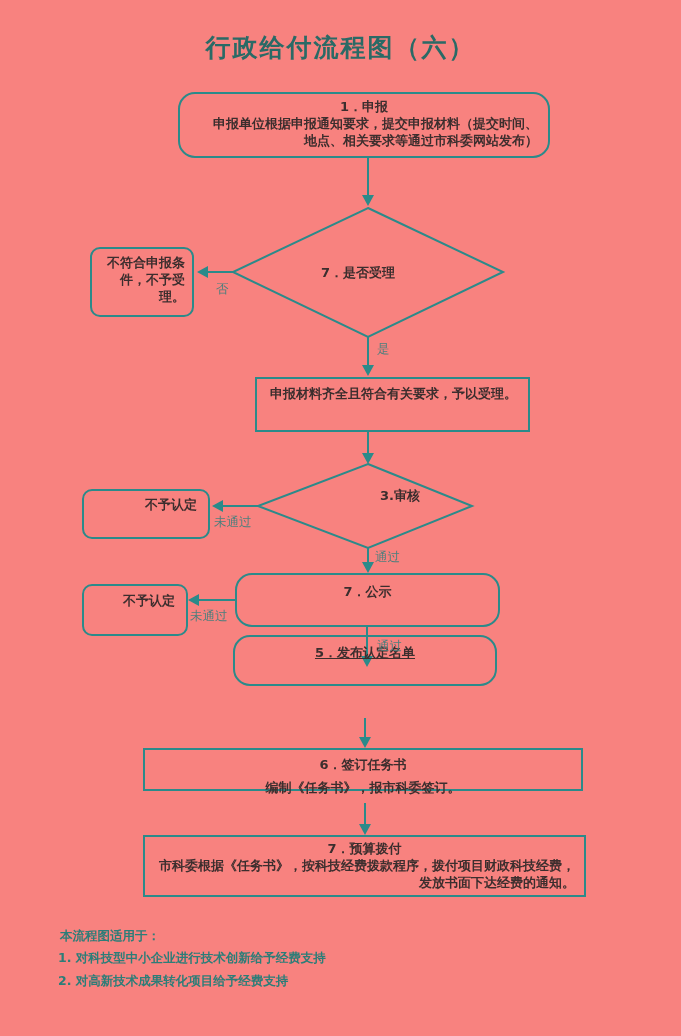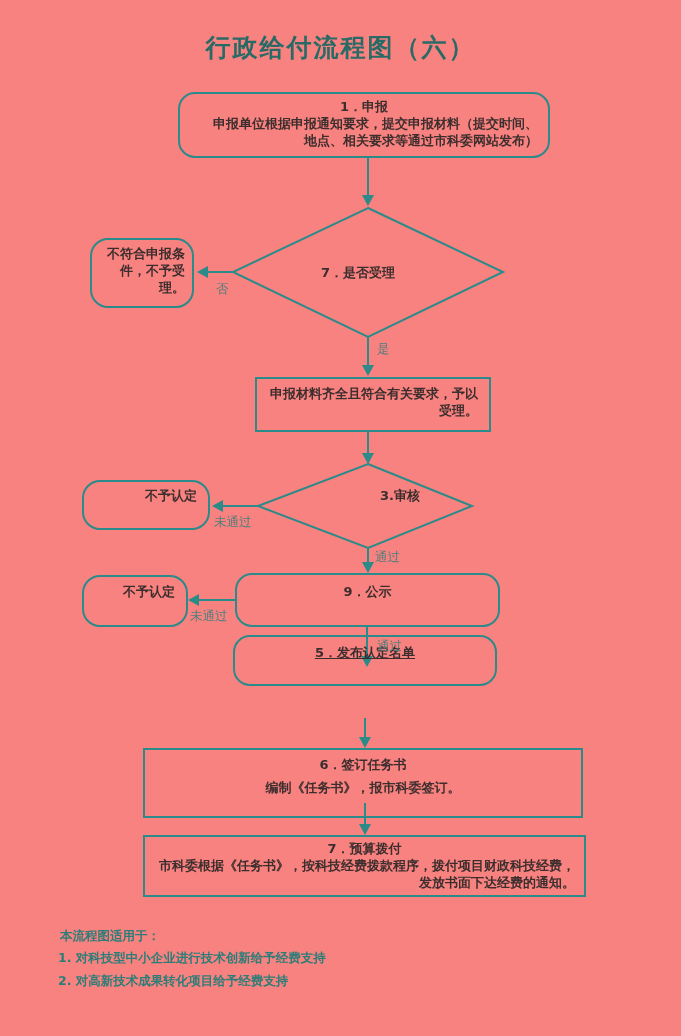--- a/index.html
+++ b/index.html
@@ -19,21 +19,21 @@
   svg .ah{fill:var(--line);stroke:none;}
   .page-title{
     position:absolute;left:0;top:31px;width:100%;text-align:center;
     font-size:25px;font-weight:bold;color:var(--title);letter-spacing:2px;
   }
   .node{
     position:absolute;border:2px solid var(--line);
     font-size:13px;font-weight:bold;line-height:17px;
   }
   .round{border-radius:17px;}
-  .round-sm{border-radius:18px;}
+  .round-sm{border-radius:10px;margin-top:9px;}
   .node .ttl{text-align:center;}
   .node .body{text-align:right;}
   .indent{text-indent:13px;}
   .dlabel{
     position:absolute;font-size:13px;font-weight:bold;white-space:nowrap;
   }
   .elabel{
     position:absolute;font-size:12.5px;color:var(--label);white-space:nowrap;
   }
   .foot{
@@ -88,43 +88,43 @@
     <div class="ttl">1．申报</div>
     <div class="body indent">申报单位根据申报通知要求，提交申报材料（提交时间、地点、相关要求等通过市科委网站发布）</div>
   </div>
 
   <div class="dlabel" style="left:223px;top:264px;width:270px;text-align:center;">7．是否受理</div>
 
   <div class="node round-sm" style="left:90px;top:238px;width:104px;height:70px;padding:5px 7px 0;">
     <div class="body">不符合申报条件，不予受理。</div>
   </div>
 
-  <div class="node" style="left:255px;top:377px;width:236px;height:55px;padding:6px 11px 0;font-family:Liberation Serif, serif;">
+  <div class="node" style="left:255px;top:377px;width:275px;height:55px;padding:6px 11px 0;font-family:Liberation Serif, serif;">
     <div class="body">申报材料齐全且符合有关要求，予以受理。</div>
   </div>
 
   <div class="dlabel" style="left:380px;top:487px;">3.审核</div>
 
   <div class="node round-sm" style="left:82px;top:480px;width:128px;height:50px;padding:5px 11px 0;">
     <div class="body">不予认定</div>
   </div>
 
   <div class="node round" style="left:235px;top:573px;width:265px;height:54px;padding-top:8px;">
-    <div class="ttl">9．公示</div>
+    <div class="ttl">7．公示</div>
   </div>
 
   <div class="node round-sm" style="left:82px;top:575px;width:106px;height:52px;padding:6px 11px 0;">
     <div class="body">不予认定</div>
   </div>
 
   <div class="node round" style="left:233px;top:635px;width:264px;height:51px;padding-top:7px;text-decoration:underline;">
     <div class="ttl">5．发布认定名单</div>
   </div>
 
-  <div class="node" style="left:143px;top:748px;width:440px;height:70px;padding-top:6px;">
+  <div class="node" style="left:143px;top:748px;width:440px;height:43px;padding-top:6px;">
     <div class="ttl">6．签订任务书</div>
     <div class="ttl" style="margin-top:6px;">编制《任务书》，报市科委签订。</div>
   </div>
 
   <div class="node" style="left:143px;top:835px;width:443px;height:62px;padding:3px 9px 0;">
     <div class="ttl">7．预算拨付</div>
     <div class="body">市科委根据《任务书》，按科技经费拨款程序，拨付项目财政科技经费，发放书面下达经费的通知。</div>
   </div>
 
   <div class="elabel" style="left:216px;top:281px;">否</div>

